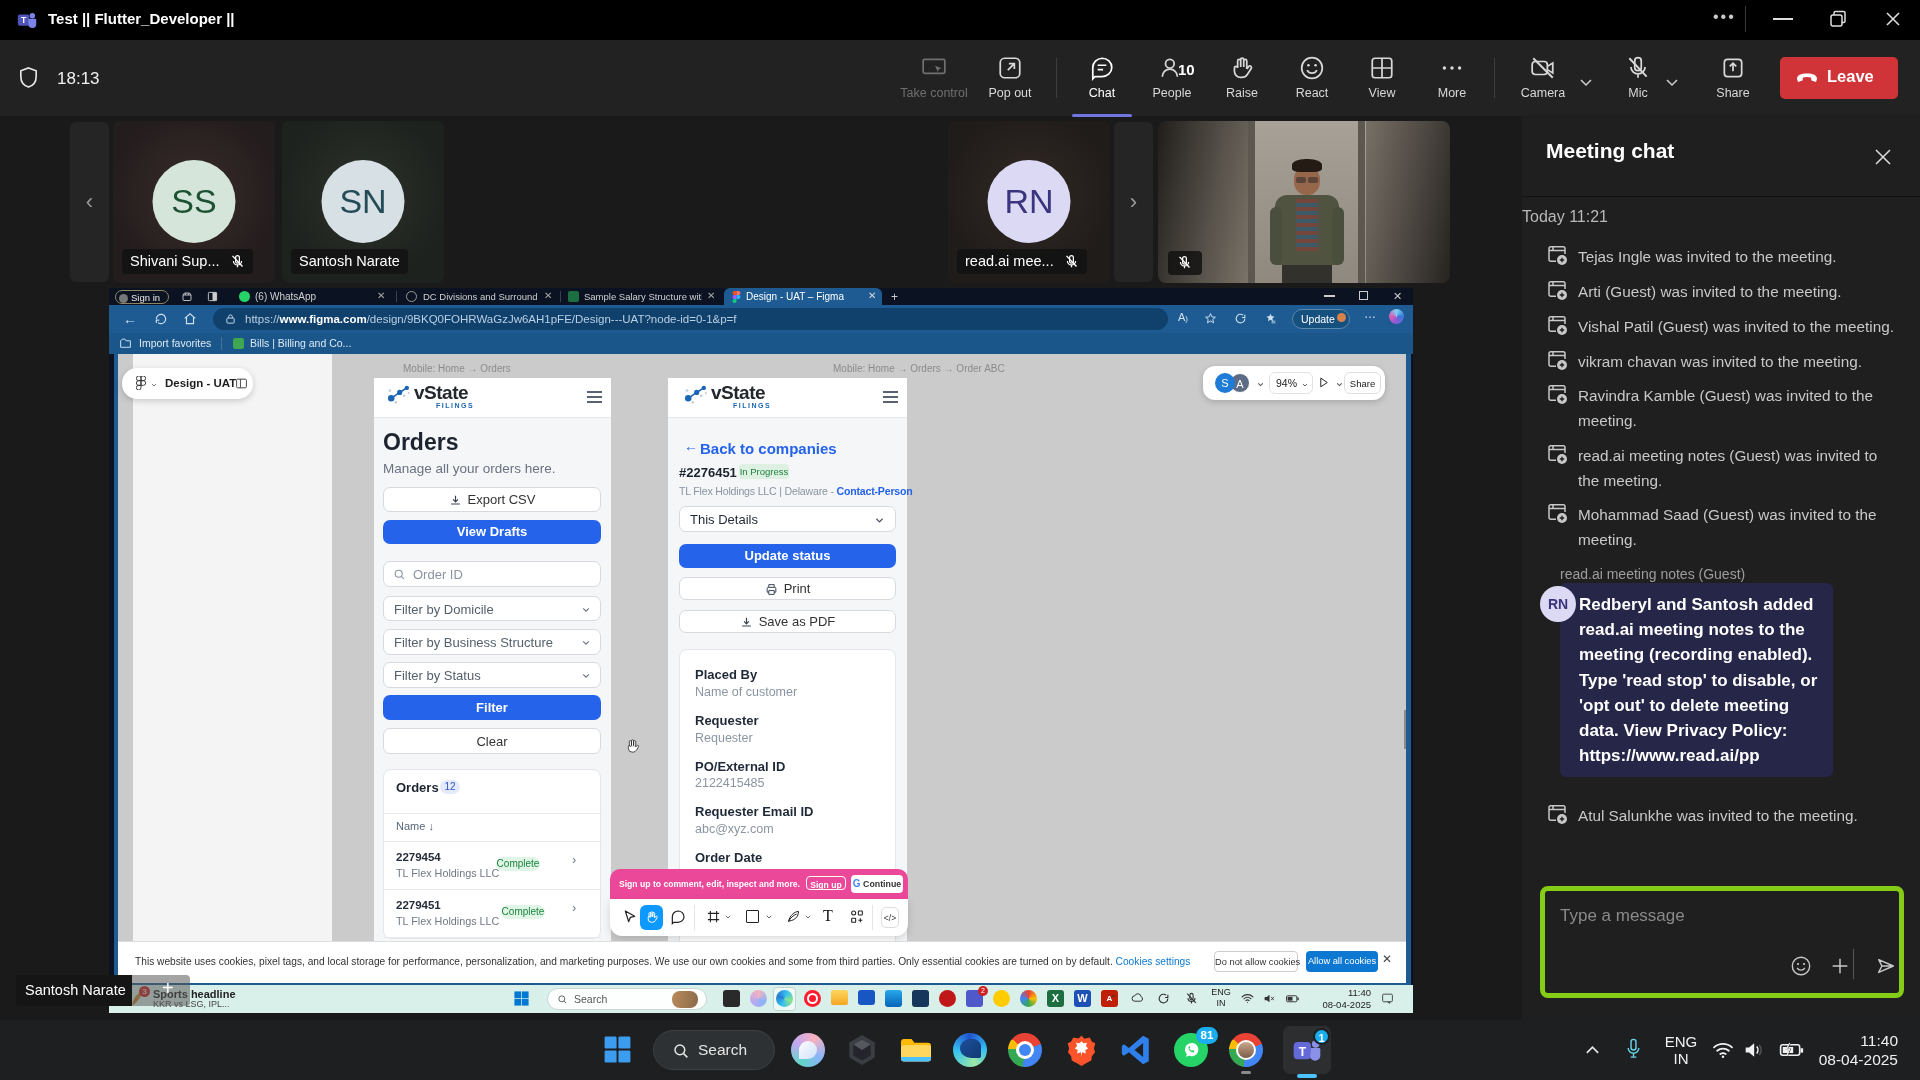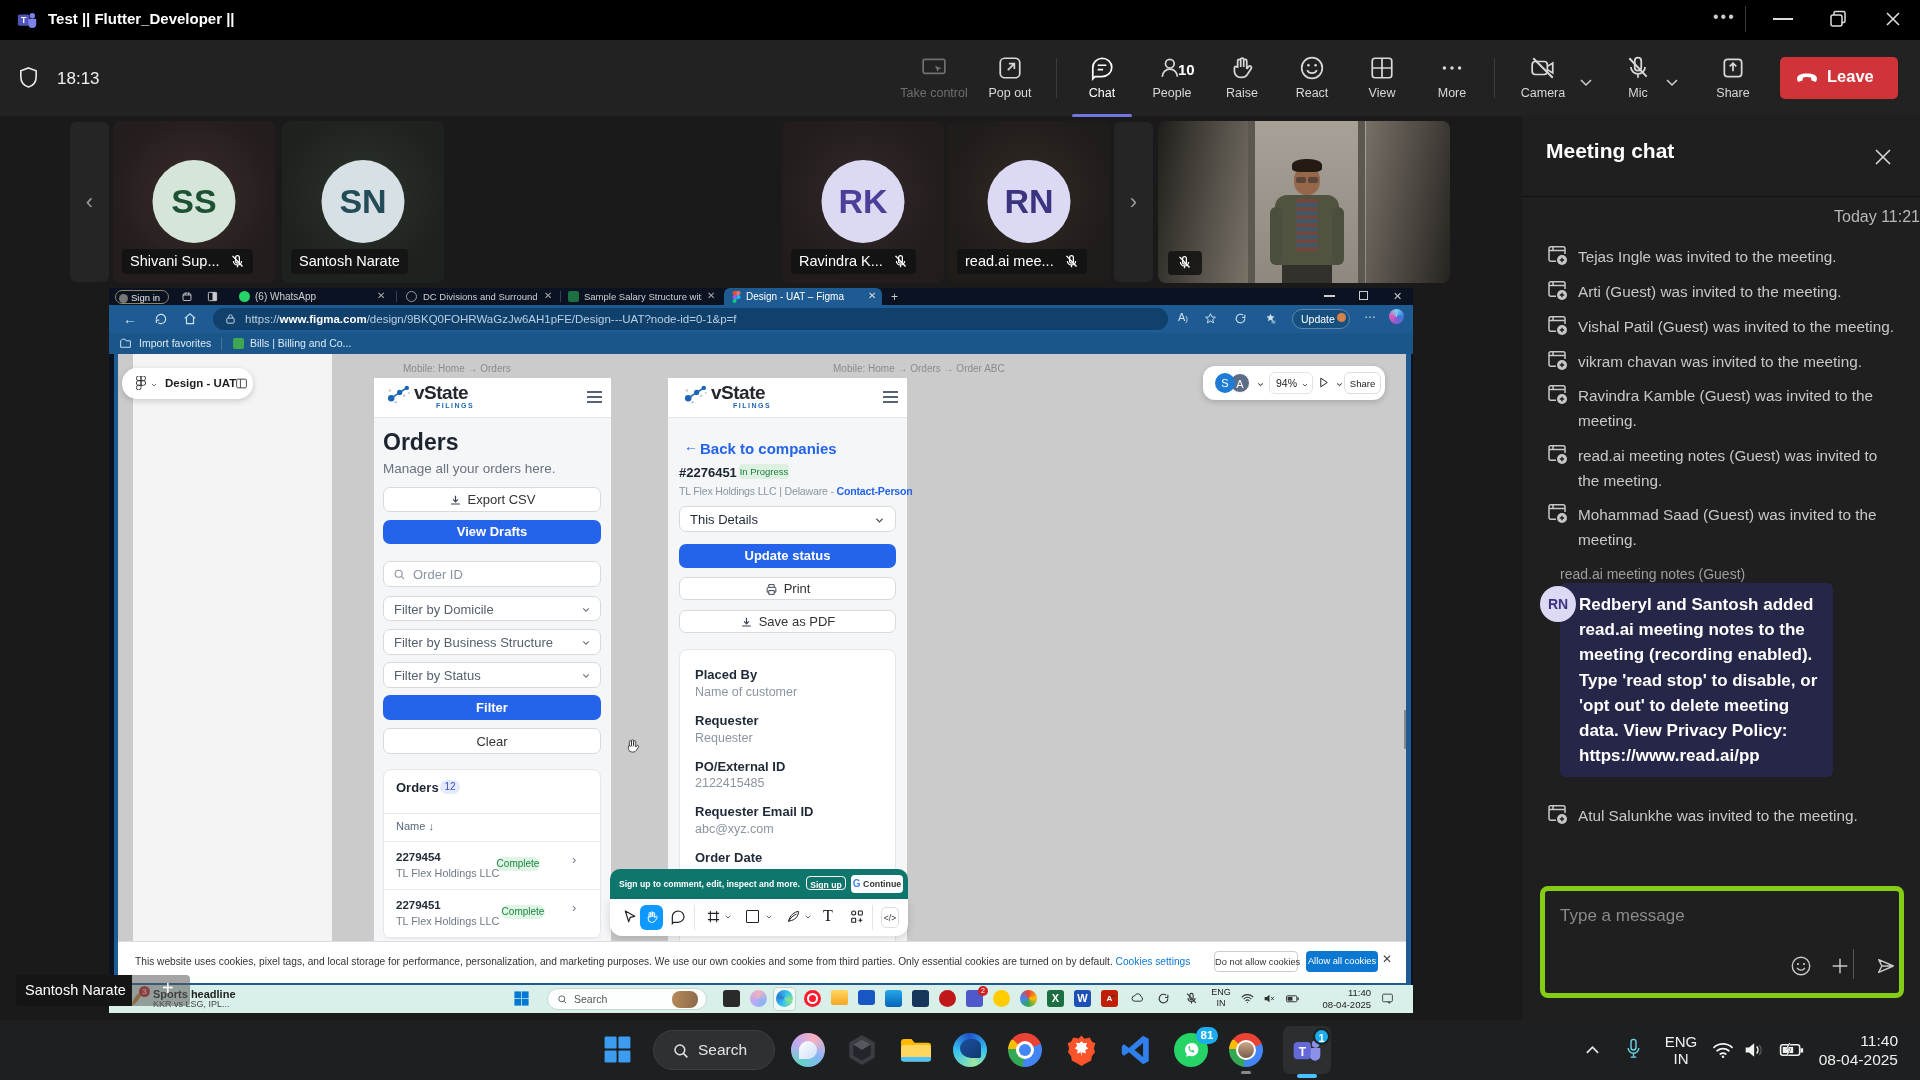--- a/index.html
+++ b/index.html
@@ -8,21 +8,21 @@
 .abs { position:absolute; }
 
 #titlebar { position:absolute; left:0; top:0; width:1920px; height:40px; background:#000; color:#fff; }
 
 #toolbar { position:absolute; left:0; top:40px; width:1920px; height:76px; background:#222222; }
 .tbitem { position:absolute; top:13px; width:70px; height:62px; text-align:center; color:#d8d8d8; font-size:12.5px; }
 .tbitem svg { display:block; margin:2px auto 5px; }
 .tbitem .lbl { display:block; }
 
 .tile { position:absolute; top:121px; height:162px; border-radius:8px; overflow:hidden; }
-.avatar { position:absolute; left:50%; top:39px; transform:translateX(-50%); width:83px; height:83px; border-radius:50%; text-align:center; font-size:34px; font-weight:bold; line-height:83px; }
+.avatar { position:absolute; left:50%; top:39px; transform:translateX(-50%); width:83px; height:83px; border-radius:50%; text-align:center; font-size:34px; font-weight:normal; line-height:83px; }
 .nametag { position:absolute; left:9px; bottom:9px; height:25px; background:rgba(18,18,18,.88); border-radius:4px; color:#fff; font-size:14.5px; line-height:25px; padding:0 8px; white-space:nowrap; }
 .navbtn { position:absolute; top:122px; height:160px; width:39px; background:#252525; border-radius:6px; color:#9a9a9a; text-align:center; }
 .navbtn span{ font-size:22px; line-height:160px; }
 
 #chat { position:absolute; left:1522px; top:115px; width:398px; height:905px; background:#1f1f1f; color:#e8e8e8; }
 .chatrow { position:absolute; left:23px; font-size:15.3px; color:#c8c8c8; }
 .chatrow .ic { position:absolute; left:0; top:0; }
 .chatrow .tx { position:absolute; left:33px; top:1px; width:320px; line-height:25px; }
 
 #browser { position:absolute; left:109px; top:288px; width:1304px; height:725px; background:#0b1322; }
@@ -190,30 +190,20 @@
   </div>
 </div>
 
 <div class="tile" style="left:282px;width:162px;background:radial-gradient(circle at 50% 45%, #2c322c 0%, #1e221e 70%)">
   <div class="avatar" style="background:#d7e0e4;color:#234b58">SN</div>
   <div class="nametag">Santosh Narate</div>
 </div>
 
 
 
-<div class="tile" style="left:782px;width:162px;background:radial-gradient(circle at 50% 45%, #342a2a 0%, #221c1c 70%)">
-  <div class="avatar" style="background:#dcd9f2;color:#4b3f99">RK</div>
-  <div class="nametag">Ravindra K...
-    <svg style="vertical-align:-3px;margin-left:6px" width="15" height="15" viewBox="0 0 24 24">
-          <rect x="9" y="2.5" width="6" height="12" rx="3" fill="none" stroke="#fff" stroke-width="2"></rect>
-          <path d="M5.5 11 a6.5 6.5 0 0 0 13 0 M12 17.5 V21" fill="none" stroke="#fff" stroke-width="2"></path>
-          <path d="M4 3 L20 20" stroke="#fff" stroke-width="2.2"></path>
-        </svg>
-  </div>
-</div>
 
 <div class="tile" style="left:948px;width:162px;background:radial-gradient(circle at 50% 45%, #322a26 0%, #201c1a 70%)">
   <div class="avatar" style="background:#dcd9f5;color:#3b3580">RN</div>
   <div class="nametag">read.ai mee...
     <svg style="vertical-align:-3px;margin-left:6px" width="15" height="15" viewBox="0 0 24 24">
           <rect x="9" y="2.5" width="6" height="12" rx="3" fill="none" stroke="#fff" stroke-width="2"></rect>
           <path d="M5.5 11 a6.5 6.5 0 0 0 13 0 M12 17.5 V21" fill="none" stroke="#fff" stroke-width="2"></path>
           <path d="M4 3 L20 20" stroke="#fff" stroke-width="2.2"></path>
         </svg>
   </div>
@@ -512,21 +502,21 @@
         <div class="abs" style="left:15px;top:154px;font-size:13px;font-weight:bold;color:#1f2937">Requester Email ID</div>
         <div class="abs" style="left:15px;top:172px;font-size:12.5px;color:#8b95a1">abc@xyz.com</div>
         <div class="abs" style="left:15px;top:200px;font-size:13px;font-weight:bold;color:#1f2937">Order Date</div>
       </div>
     </div>
 
     <svg class="abs" style="left:510px;top:384px" width="16" height="18" viewBox="0 0 24 26">
           <path d="M8 12 V5 a1.6 1.6 0 0 1 3.2 0 V11 M11.2 11 V3.8 a1.6 1.6 0 0 1 3.2 0 V11 M14.4 11 V5 a1.6 1.6 0 0 1 3.2 0 V13 M17.6 13 l1.6 -2 a1.6 1.6 0 0 1 2.6 1.8 l-3.2 5 a6 6 0 0 1 -5 2.9 h-1.4 a5.6 5.6 0 0 1 -5.6 -5.6 v-2.6 a1.6 1.6 0 0 1 3.2 0" fill="#fff" stroke="#222" stroke-width="1.2"></path>
         </svg>
 
-    <div class="abs" style="left:496px;top:515px;width:298px;height:30px;background:#0f766e;border-radius:10px 10px 0 0">
+    <div class="abs" style="left:496px;top:515px;width:298px;height:30px;background:#ec4899;border-radius:10px 10px 0 0">
       <div class="abs" style="left:9px;top:10px;font-size:8.6px;font-weight:bold;color:#fff;white-space:nowrap">Sign up to comment, edit, inspect and more.</div>
       <div class="abs" style="left:196px;top:7px;width:40px;height:14px;border:1px solid #fff;border-radius:4px;color:#fff;font-size:8.6px;font-weight:bold;text-align:center;line-height:16px">Sign up</div>
       <div class="abs" style="left:241px;top:6px;width:52px;height:18px;background:#fff;border-radius:4px;font-size:8.8px;font-weight:bold;color:#333;text-align:center;line-height:18px"><span style="color:#4285f4;font-size:10px">G</span> Continue</div>
     </div>
     <div class="abs" style="left:496px;top:545px;width:298px;height:37px;background:#fff;border-radius:0 0 12px 12px;box-shadow:0 3px 8px rgba(0,0,0,.15)">
       <svg class="abs" style="left:12px;top:10px" width="16" height="16" viewBox="0 0 24 24">
             <path d="M5 3 L19 11 L12.5 12.5 L10 19 Z" fill="none" stroke="#222" stroke-width="1.8" stroke-linejoin="round"></path>
           </svg>
       <div class="abs" style="left:30px;top:6px;width:23px;height:25px;background:#0d99ff;border-radius:6px">
         <svg style="margin:5px 0 0 4px" width="15" height="15" viewBox="0 0 24 24">
@@ -656,21 +646,21 @@
 <div class="abs" style="left:132px;top:975px;width:58px;height:31px;background:rgba(90,90,90,.55);border-radius:0 4px 4px 0;z-index:59">
   <span class="abs" style="left:30px;top:2px;color:#fff;font-size:20px;font-weight:300">+</span>
 </div>
 
 <div id="chat">
   <div class="abs" style="left:24px;top:24px;font-size:21px;font-weight:bold;color:#fff">Meeting chat</div>
   <svg class="abs" style="left:352px;top:33px" width="18" height="18" viewBox="0 0 18 18">
         <path d="M2 2 L16 16 M16 2 L2 16" stroke="#ddd" stroke-width="1.5"></path>
       </svg>
   <div class="abs" style="left:0px;top:81px;width:398px;height:1px;background:#111"></div>
-  <div class="abs" style="left:0;top:93px;width:398px;text-align:right;font-size:16px;color:#b8b8b8">Today 11:21</div>
+  <div class="abs" style="left:0;top:93px;width:398px;text-align:left;font-size:16px;color:#b8b8b8">Today 11:21</div>
 
   <div class="chatrow" style="top:128px">
         <span class="ic"><svg width="24" height="24" viewBox="0 0 24 24">
             <path d="M20 11 V5.5 a1.8 1.8 0 0 0 -1.8 -1.8 H5.8 A1.8 1.8 0 0 0 4 5.5 v11 a1.8 1.8 0 0 0 1.8 1.8 H11 M4 7.5 h16 M8 3.5 v4" fill="none" stroke="#c8c8c8" stroke-width="1.5"></path>
             <circle cx="17" cy="17" r="5" fill="#c8c8c8"></circle>
             <path d="M17 14.8 v4.4 M14.8 17 h4.4" stroke="#1f1f1f" stroke-width="1.4"></path>
           </svg></span>
         <span class="tx">Tejas Ingle was invited to the meeting.</span>
       </div>
   <div class="chatrow" style="top:163px">

